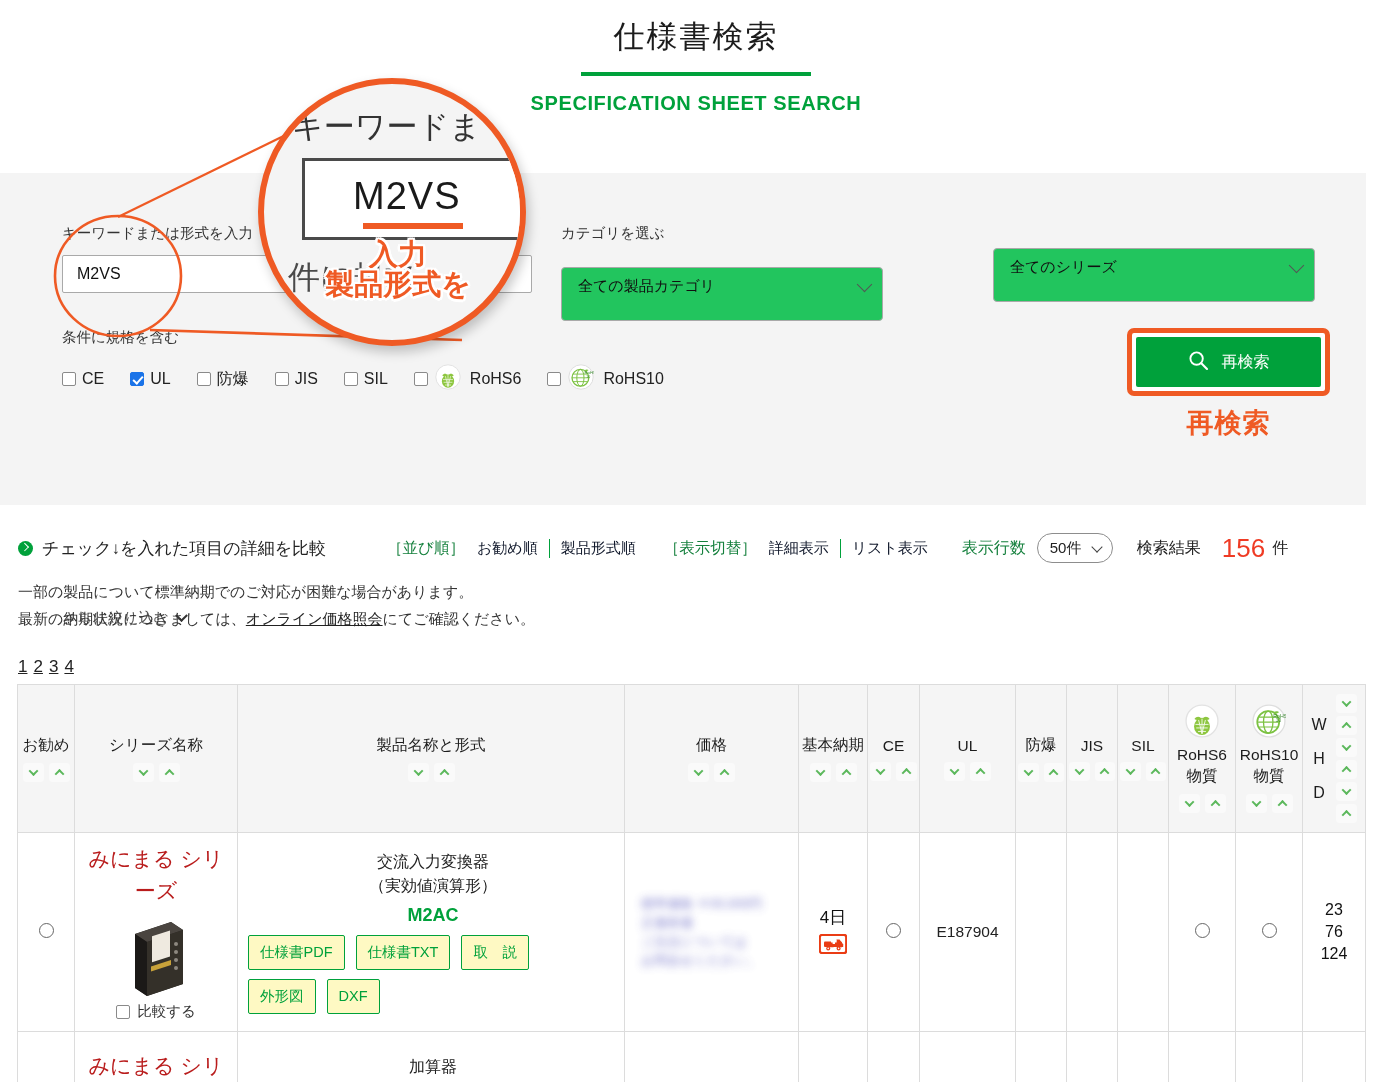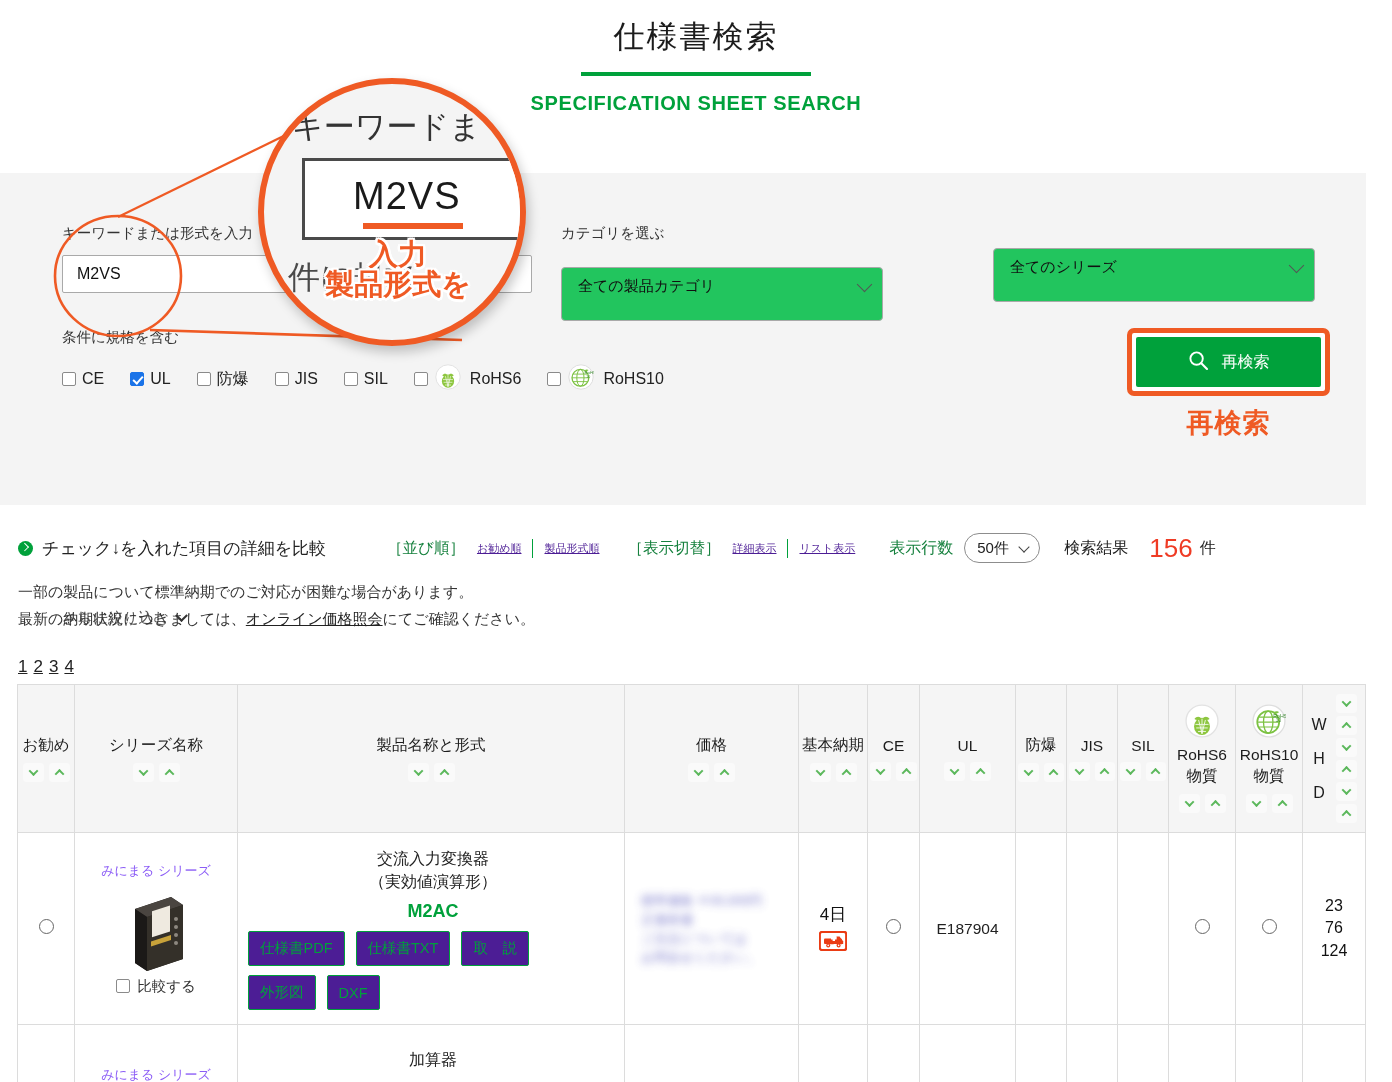--- a/index.html
+++ b/index.html
@@ -202,21 +202,21 @@
   }
   .cmp-bullet::after {
     content: ""; position: absolute; left: 4px; top: 3.5px;
     width: 4.5px; height: 4.5px;
     border-right: 1.8px solid #fff; border-top: 1.8px solid #fff;
     transform: rotate(45deg);
   }
   .cmp-text { font-size: 17px; color: #222; }
   .tb-tag { color: #15803d; font-size: 15.5px; }
   .glink {
-    color: #4c1d95; text-decoration: underline; font-size: 11px;
+    color: #0f172a; font-size: 15px;
     cursor: pointer; white-space: nowrap;
   }
   .vdiv { width: 1px; height: 19px; background: #00A13B; }
   .rows-sel {
     position: relative;
     width: 76px; height: 30px;
     border: 1px solid #8d8d8d; border-radius: 15px;
     background: #fff;
   }
   .rows-sel .t { position: absolute; left: 12px; top: 0; line-height: 28px; font-size: 15px; }
@@ -282,33 +282,33 @@
   .whd-letters { display: flex; flex-direction: column; gap: 16px; font-size: 16px; }
   .whd-sorts { display: flex; flex-direction: column; gap: 3px; }
 
   .rohs-head-ic { display: block; margin: 0 auto 3px; }
 
   table.results tbody td { padding: 10px 6px; font-size: 15.5px; }
   .radio-o {
     width: 15px; height: 15px; border: 1.3px solid #666;
     border-radius: 50%; display: inline-block;
   }
-  .series-cell { font-size: 13px; color: #8b5cf6; line-height: 1.5; }
+  .series-cell { font-size: 21px; color: #b91c1c; line-height: 1.5; }
   .thumb {
     width: 74px; height: 84px; margin: 8px auto 4px;
     display: block;
   }
   .cmp-check { display: flex; align-items: center; justify-content: center; gap: 7px; font-size: 14.5px; color: #333; }
   .prodcell { text-align: left; padding-left: 10px !important; }
   .prod-name { font-size: 16px; color: #222; line-height: 1.45; }
   .prod-model { font-size: 18px; color: #00A13B; font-weight: bold; margin-top: 8px; }
   .doc-row { display: flex; gap: 11px; margin-top: 9px; flex-wrap: wrap; }
   .doc-btn {
     border: 1px solid #00A13B; color: #00A13B;
-    background: #4c1d95; font-size: 14.5px;
+    background: #fef9c3; font-size: 14.5px;
     padding: 7px 11px; border-radius: 2px;
     cursor: pointer; white-space: nowrap;
     font-family: "Liberation Sans", sans-serif;
   }
   .price-blur {
     filter: blur(4.5px);
     color: #5b5bbf;
     font-size: 13px;
     line-height: 19px;
     text-align: left;

